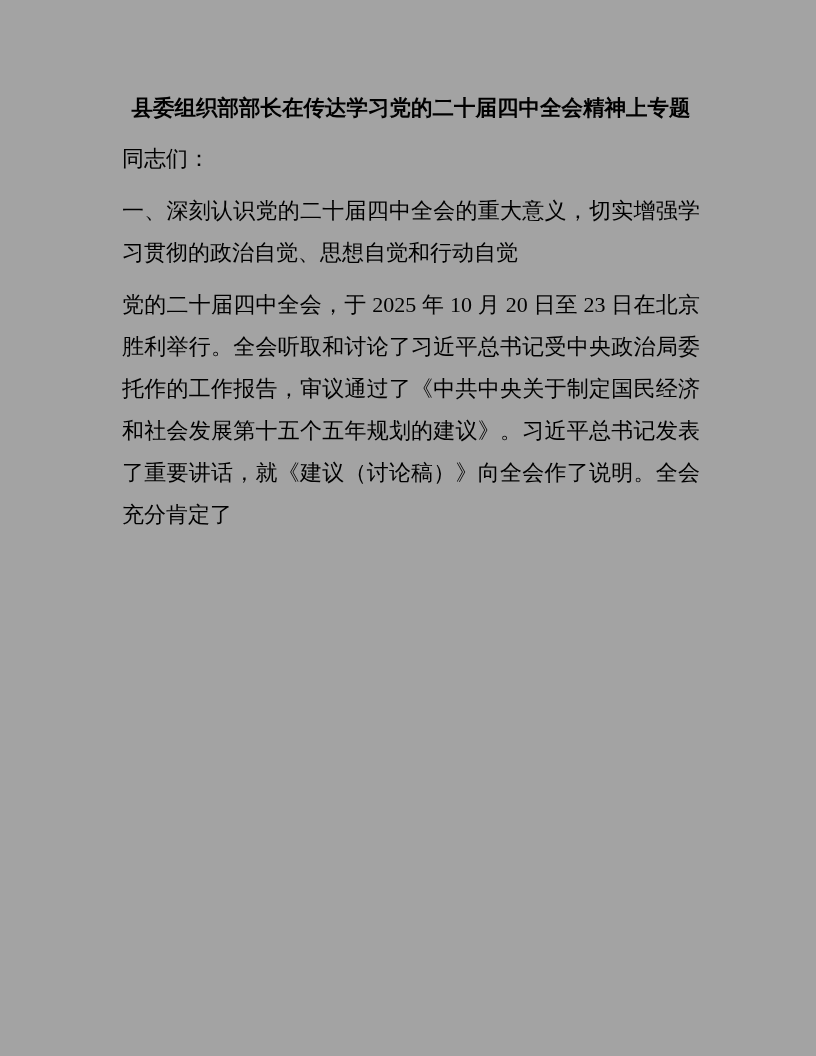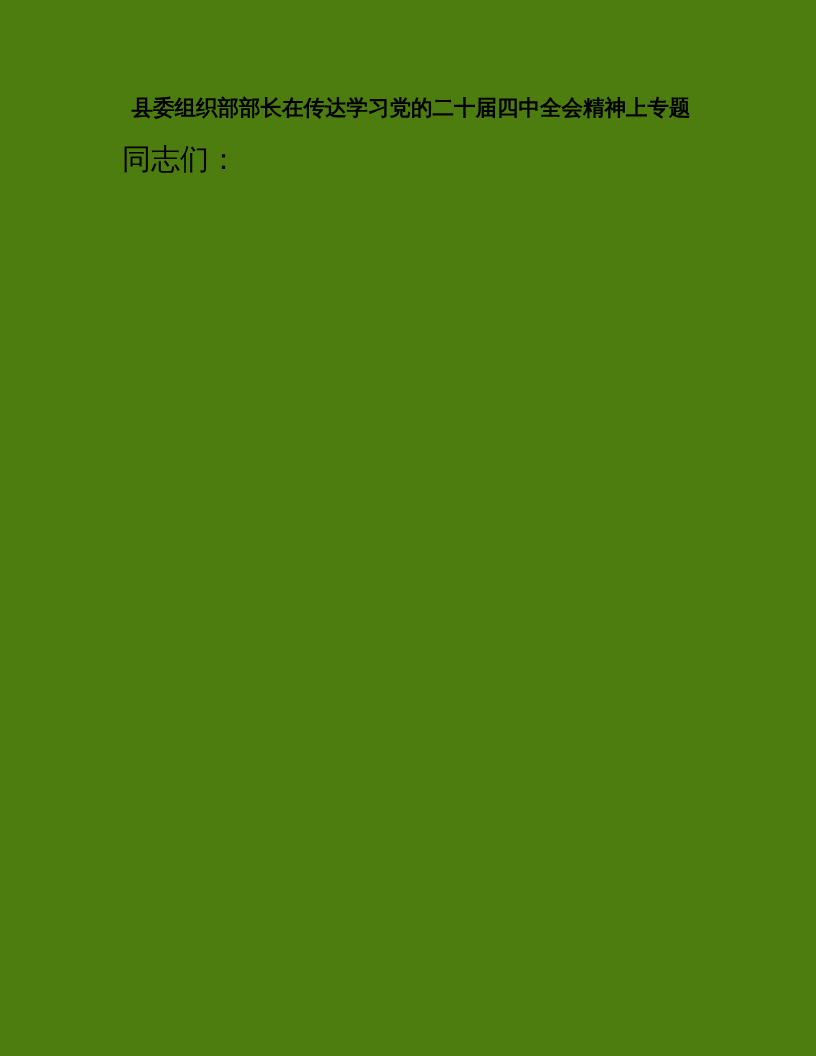--- a/index.html
+++ b/index.html
@@ -5,53 +5,55 @@
   html, body {
     margin: 0;
     padding: 0;
     background: #ffffff;
   }
   .page {
     position: relative;
     width: 816px;
     height: 1056px;
     margin: 0;
-    background: #4d7c0f;
+    background: #a3a3a3;
     box-sizing: border-box;
     padding: 85px 116px 0 122px;
     color: #000000;
     font-family: "Liberation Serif", "DejaVu Serif", serif;
     overflow: hidden;
   }
   .doc-title {
     font-size: 21.5px;
     font-weight: bold;
     line-height: 47px;
     text-align: center;
     margin: 0 0 6px 0;
   }
   .doc-title .title-line {
     display: block;
   }
   .para {
-    font-size: 29px;
+    font-size: 22px;
     line-height: 42px;
     text-align: justify;
     text-justify: inter-ideograph;
     margin: 0 0 10px 0;
     word-break: break-all;
   }
 </style>
 </head>
 <body>
 
 <div class="page">
 
   <h1 class="doc-title">
     <span class="title-line">县委组织部部长在传达学习党的二十届四中全会精神上专题</span>
   </h1>
 
   <p class="para">同志们：</p>
 
 
+  <p class="para">一、深刻认识党的二十届四中全会的重大意义，切实增强学习贯彻的政治自觉、思想自觉和行动自觉</p>
 
+  <p class="para">党的二十届四中全会，于 2025 年 10 月 20 日至 23 日在北京胜利举行。全会听取和讨论了习近平总书记受中央政治局委托作的工作报告，审议通过了《中共中央关于制定国民经济和社会发展第十五个五年规划的建议》。习近平总书记发表了重要讲话，就《建议（讨论稿）》向全会作了说明。全会充分肯定了</p>
 
 </div>
 
 </body></html>

